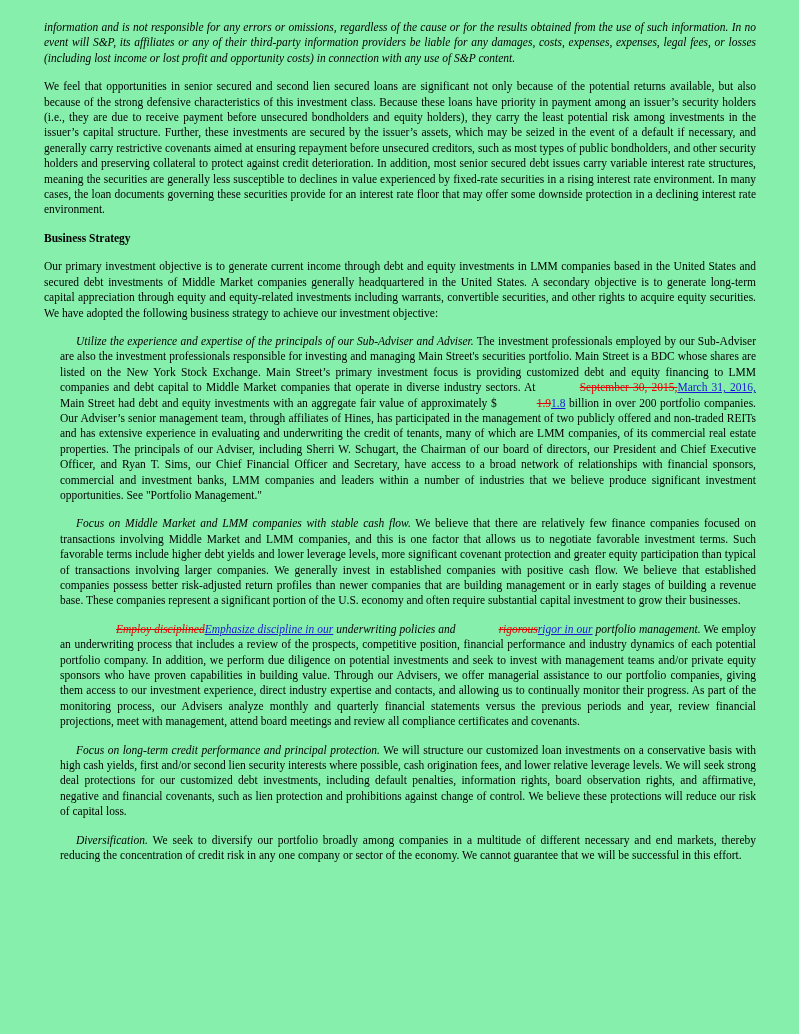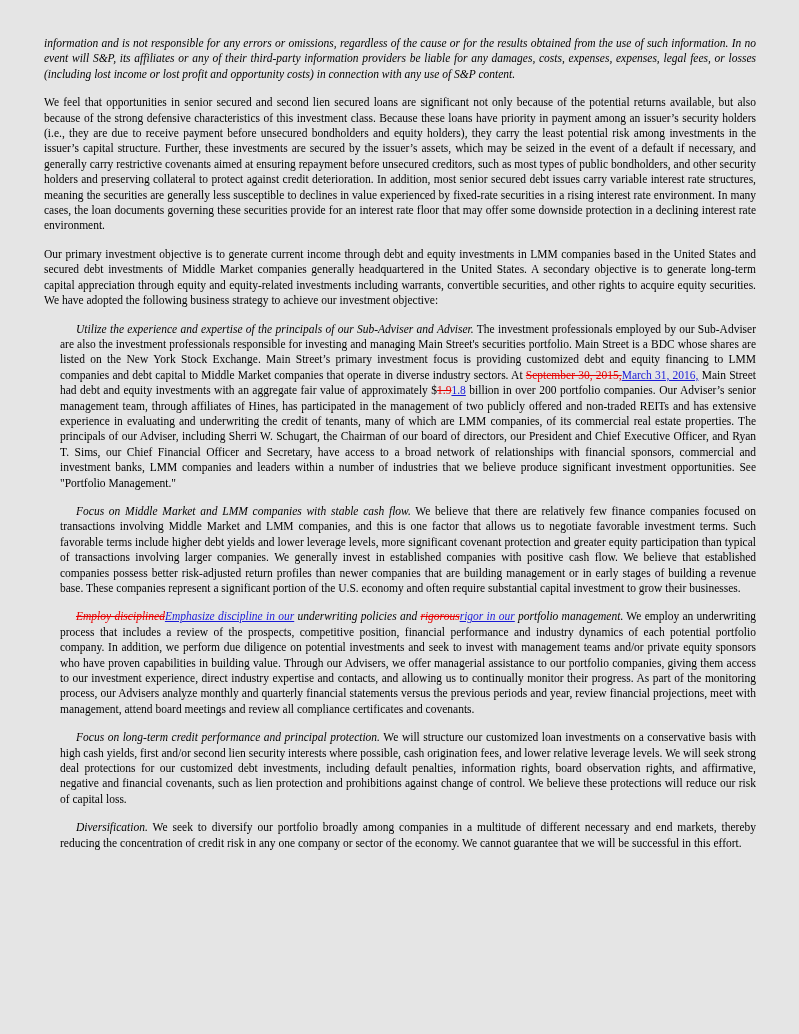--- a/index.html
+++ b/index.html
@@ -1,46 +1,47 @@
 <!DOCTYPE html>
 <html style="--del: #e60000; --ins: #1a1ad6;"><head>
 <meta charset="utf-8">
 <style>
   html, body { margin: 0; padding: 0; background: #ffffff; }
   .page {
     box-sizing: border-box;
     width: 799px;
     height: 1034px;
     margin: 0 auto;
-    padding: 36px 43px 0 44px;
-    background: #e5e5e5;
+    padding: 20px 43px 0 44px;
+    background: #86efac;
     font-family: "Liberation Serif", "DejaVu Serif", serif;
     font-size: 11.5px;
     line-height: 15.4px;
     color: #000000;
     overflow: hidden;
   }
   p.para { margin: 0 0 13px 0; text-align: justify; }
   p.heading { margin: 6px 0 13px 0; text-align: left; font-weight: bold; }
   p.indent { margin-left: 16px; text-indent: 16px; }
   .i  { font-style: italic; }
   .bi { font-weight: normal; font-style: italic; }
-  .del { color: var(--del, #e60000); text-decoration: line-through; }
+  .del { color: var(--del, #e60000); text-decoration: line-through; margin-left: 40px; }
   .ins { color: var(--ins, #1a1ad6); text-decoration: underline; }
   .pagenum { text-align: center; margin-top: 10px; }
 </style>
 </head>
 <body>
 
 <div class="page">
 
   <p class="para"><span class="i">information and is not responsible for any errors or omissions, regardless of the cause or for the results obtained from the use of such information. In no event will S&amp;P, its affiliates or any of their third-party information providers be liable for any damages, costs, expenses, expenses, legal fees, or losses (including lost income or lost profit and opportunity costs) in connection with any use of S&amp;P content.</span></p>
 
   <p class="para"><span>We feel that opportunities in senior secured and second lien secured loans are significant not only because of the potential returns available, but also because of the strong defensive characteristics of this investment class. Because these loans have priority in payment among an issuer’s security holders (i.e., they are due to receive payment before unsecured bondholders and equity holders), they carry the least potential risk among investments in the issuer’s capital structure. Further, these investments are secured by the issuer’s assets, which may be seized in the event of a default if necessary, and generally carry restrictive covenants aimed at ensuring repayment before unsecured creditors, such as most types of public bondholders, and other security holders and preserving collateral to protect against credit deterioration. In addition, most senior secured debt issues carry variable interest rate structures, meaning the securities are generally less susceptible to declines in value experienced by fixed-rate securities in a rising interest rate environment. In many cases, the loan documents governing these securities provide for an interest rate floor that may offer some downside protection in a declining interest rate environment.</span></p>
 
+  <p class="heading">Business Strategy</p>
 
   <p class="para"><span>Our primary investment objective is to generate current income through debt and equity investments in LMM companies based in the United States and secured debt investments of Middle Market companies generally headquartered in the United States. A secondary objective is to generate long-term capital appreciation through equity and equity-related investments including warrants, convertible securities, and other rights to acquire equity securities. We have adopted the following business strategy to achieve our investment objective:</span></p>
 
   <p class="para indent"><span class="bi">Utilize the experience and expertise of the principals of our Sub-Adviser and Adviser.</span><span> The investment professionals employed by our Sub-Adviser are also the investment professionals responsible for investing and managing Main Street's securities portfolio. Main Street is a BDC whose shares are listed on the New York Stock Exchange. Main Street’s primary investment focus is providing customized debt and equity financing to LMM companies and debt capital to Middle Market companies that operate in diverse industry sectors. At </span><span class="del">September 30, 2015,</span><span class="ins">March 31, 2016,</span><span> Main Street had debt and equity investments with an aggregate fair value of approximately $</span><span class="del">1.9</span><span class="ins">1.8</span><span> billion in over 200 portfolio companies. Our Adviser’s senior management team, through affiliates of Hines, has participated in the management of two publicly offered and non-traded REITs and has extensive experience in evaluating and underwriting the credit of tenants, many of which are LMM companies, of its commercial real estate properties. The principals of our Adviser, including Sherri W. Schugart, the Chairman of our board of directors, our President and Chief Executive Officer, and Ryan T. Sims, our Chief Financial Officer and Secretary, have access to a broad network of relationships with financial sponsors, commercial and investment banks, LMM companies and leaders within a number of industries that we believe produce significant investment opportunities. See "Portfolio Management."</span></p>
 
   <p class="para indent"><span class="bi">Focus on Middle Market and LMM companies with stable cash flow.</span><span> We believe that there are relatively few finance companies focused on transactions involving Middle Market and LMM companies, and this is one factor that allows us to negotiate favorable investment terms. Such favorable terms include higher debt yields and lower leverage levels, more significant covenant protection and greater equity participation than typical of transactions involving larger companies. We generally invest in established companies with positive cash flow. We believe that established companies possess better risk-adjusted return profiles than newer companies that are building management or in early stages of building a revenue base. These companies represent a significant portion of the U.S. economy and often require substantial capital investment to grow their businesses.</span></p>
 
   <p class="para indent"><span class="bi del">Employ disciplined</span><span class="bi ins">Emphasize discipline in our</span><span class="bi"> underwriting policies and </span><span class="bi del">rigorous</span><span class="bi ins">rigor in our</span><span class="bi"> portfolio management.</span><span> We employ an underwriting process that includes a review of the prospects, competitive position, financial performance and industry dynamics of each potential portfolio company. In addition, we perform due diligence on potential investments and seek to invest with management teams and/or private equity sponsors who have proven capabilities in building value. Through our Advisers, we offer managerial assistance to our portfolio companies, giving them access to our investment experience, direct industry expertise and contacts, and allowing us to continually monitor their progress. As part of the monitoring process, our Advisers analyze monthly and quarterly financial statements versus the previous periods and year, review financial projections, meet with management, attend board meetings and review all compliance certificates and covenants.</span></p>
 
   <p class="para indent"><span class="bi">Focus on long-term credit performance and principal protection.</span><span> We will structure our customized loan investments on a conservative basis with high cash yields, first and/or second lien security interests where possible, cash origination fees, and lower relative leverage levels. We will seek strong deal protections for our customized debt investments, including default penalties, information rights, board observation rights, and affirmative, negative and financial covenants, such as lien protection and prohibitions against change of control. We believe these protections will reduce our risk of capital loss.</span></p>

